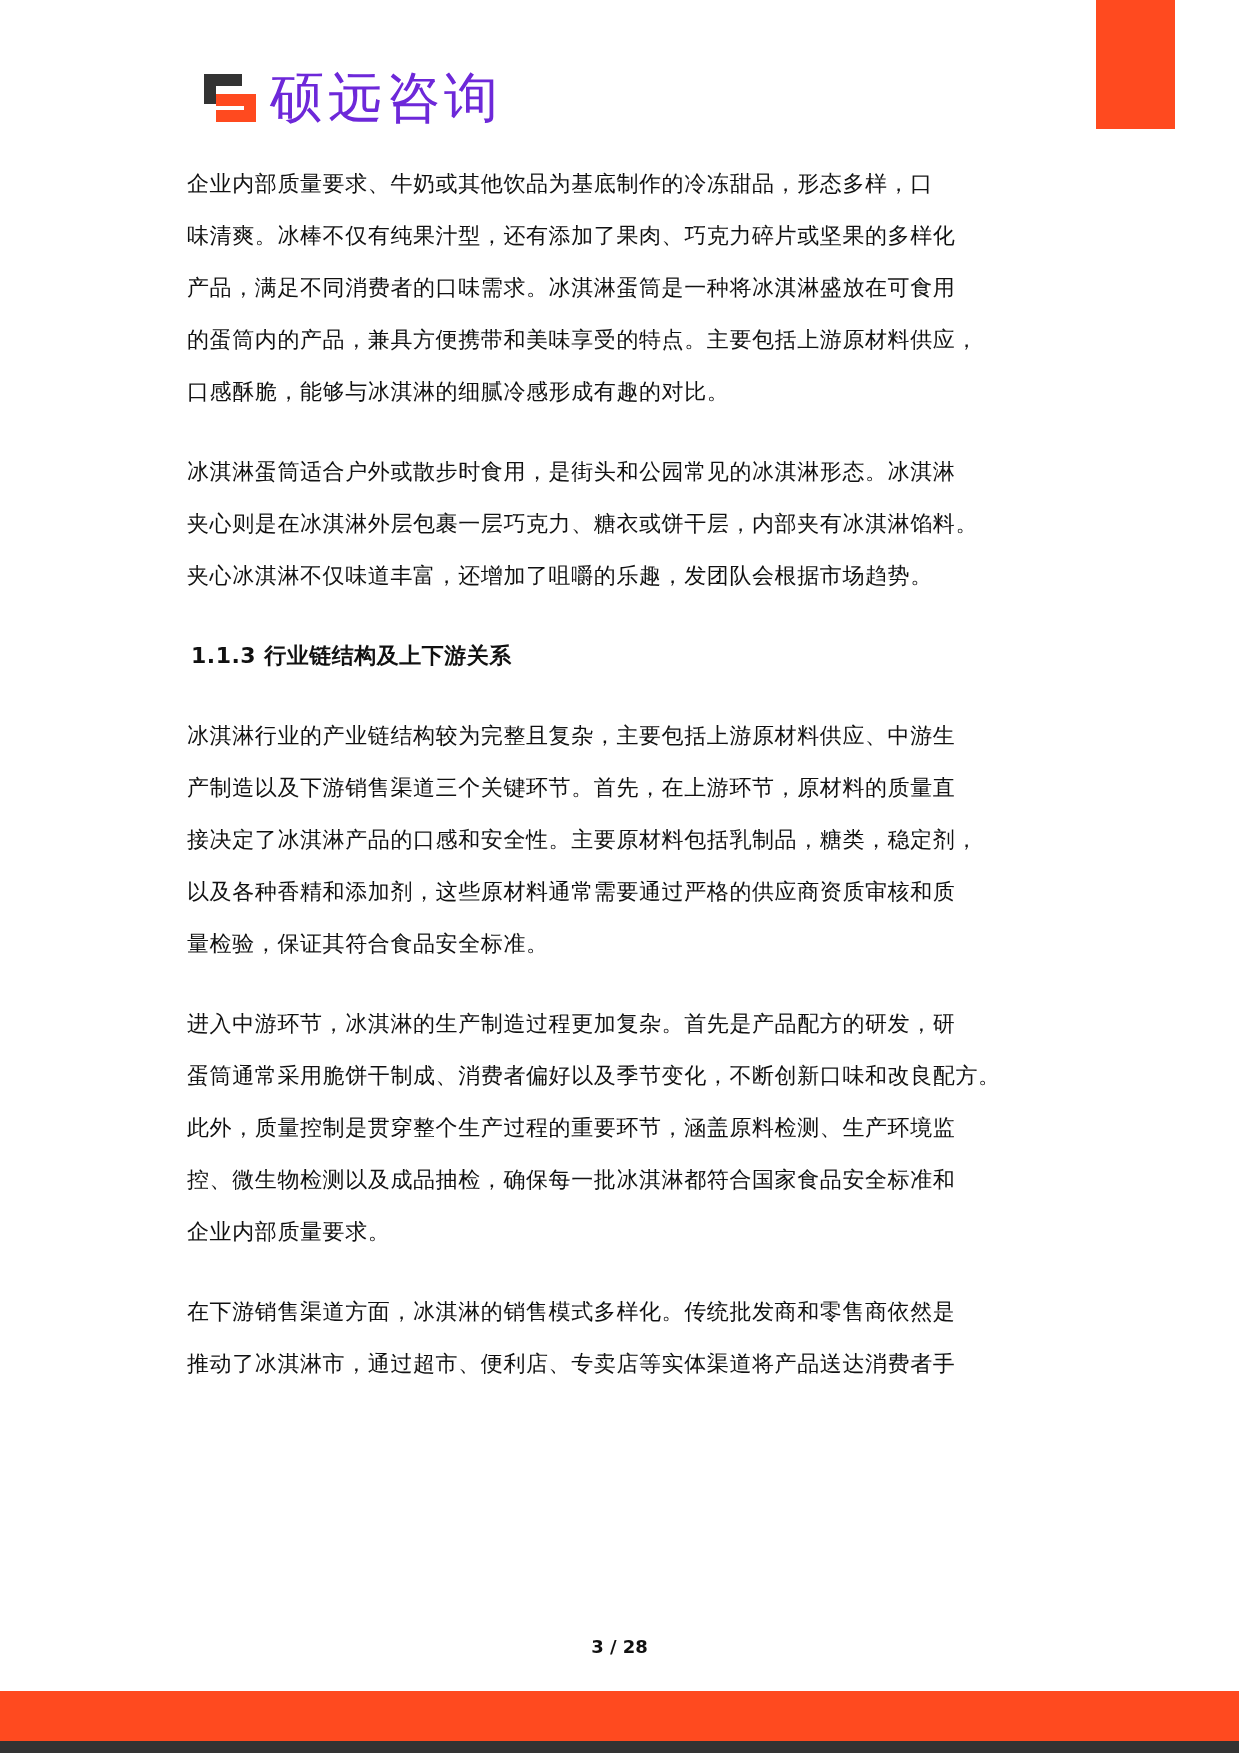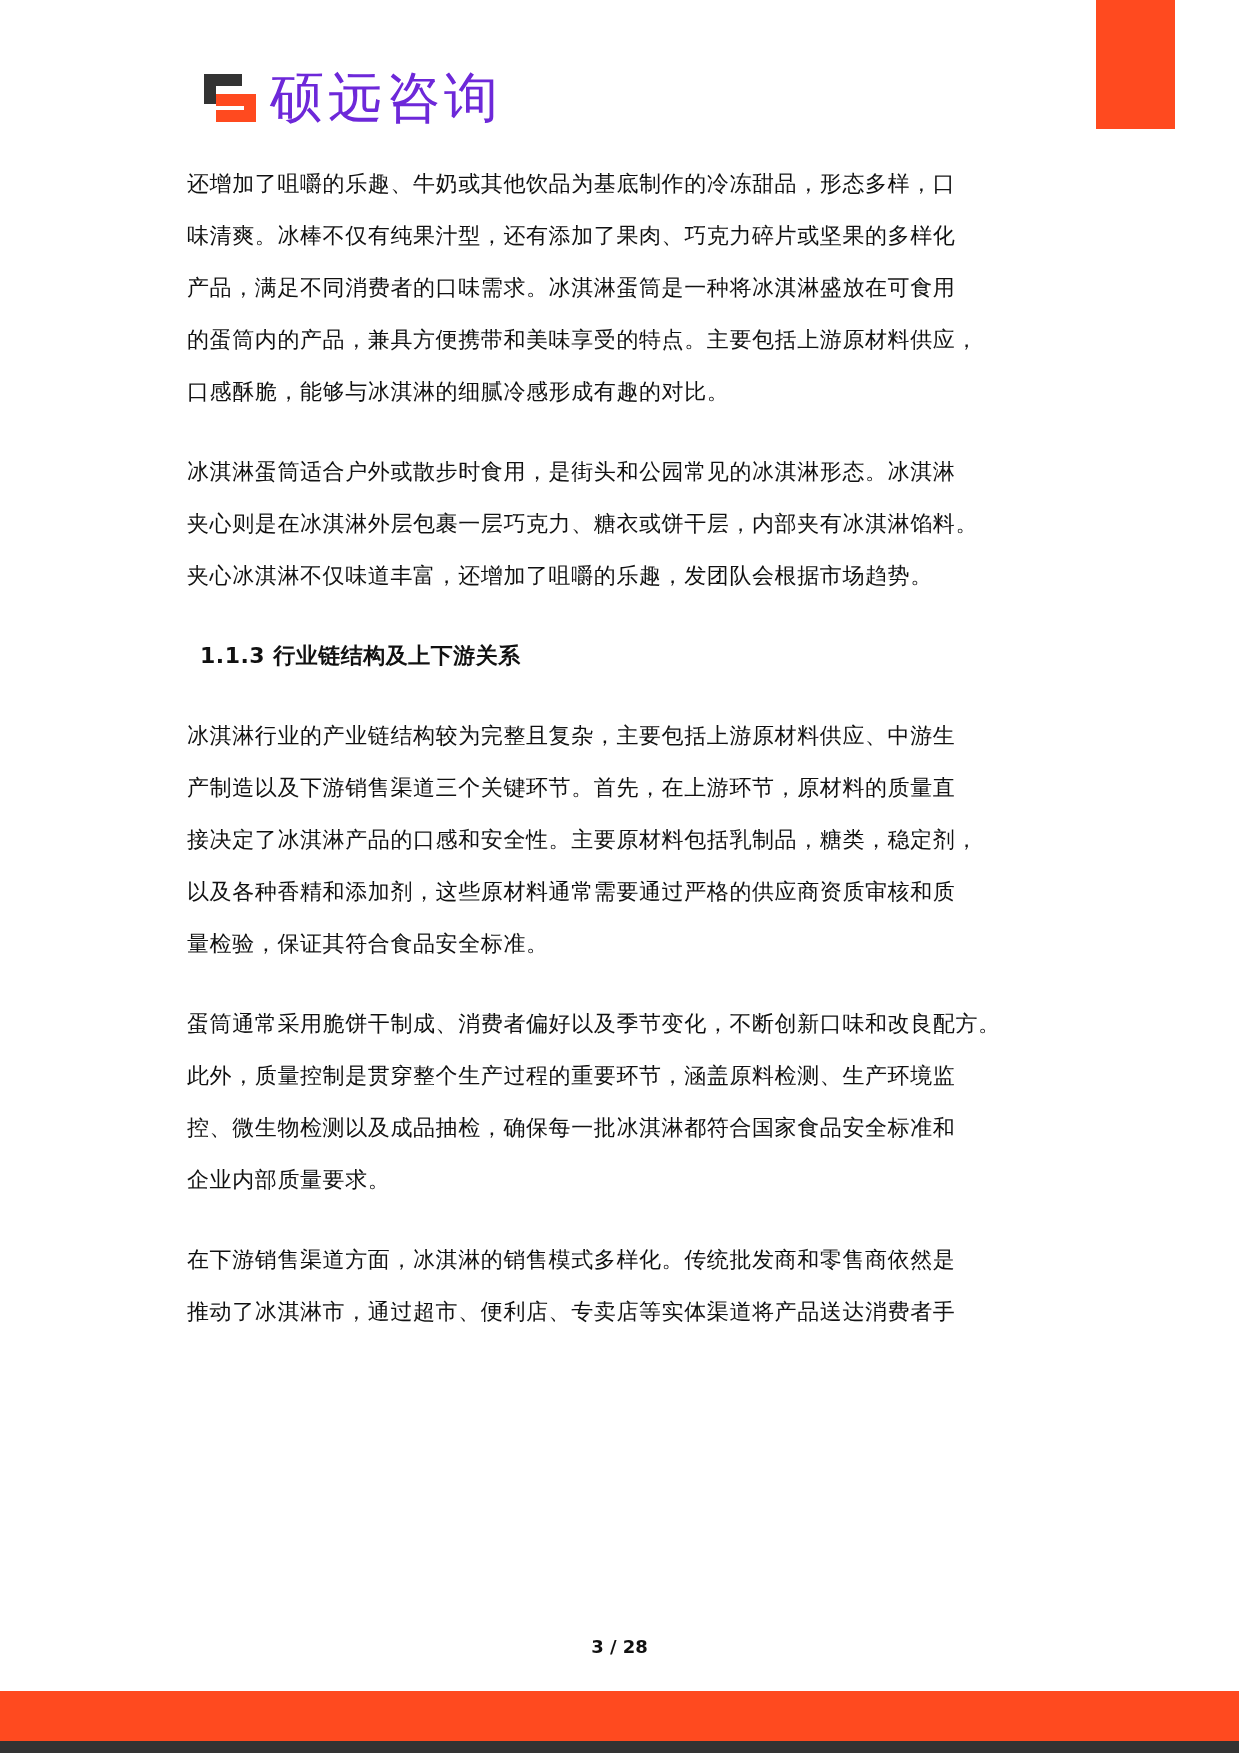--- a/index.html
+++ b/index.html
@@ -57,21 +57,21 @@
       text-align: justify;
     }
     .para .line {
       display: block;
       white-space: nowrap;
     }
     .heading {
       font-size: 22px;
       font-weight: bold;
       line-height: 52px;
-      margin: 0 0 28px 13px;
+      margin: 0 0 28px 4px;
       letter-spacing: 0.5px;
     }
     .page-number {
       position: absolute;
       left: 0;
       width: 1239px;
       top: 1636px;
       text-align: center;
       font-size: 18px;
       font-weight: bold;
@@ -104,21 +104,21 @@
     <path d="M2 4 H40 V16 H14 V28 H2 Z" fill="#333333"></path>
     <path d="M2 28 H14 V34 H2 Z" fill="#333333"></path>
     <path d="M14 24 H54 V52 H14 V40 H42 V36 H14 Z" fill="#ff4a1f"></path>
   </svg>
   <span class="logo-text">硕远咨询</span>
 </div>
 
 <div class="content">
 
   <div class="para">
-    <span class="line">还增加了咀嚼的乐趣、牛奶或其他饮品为基底制作的冷冻甜品，形态多样，口</span>
+    <span class="line">企业内部质量要求、牛奶或其他饮品为基底制作的冷冻甜品，形态多样，口</span>
     <span class="line">味清爽。冰棒不仅有纯果汁型，还有添加了果肉、巧克力碎片或坚果的多样化</span>
     <span class="line">产品，满足不同消费者的口味需求。冰淇淋蛋筒是一种将冰淇淋盛放在可食用</span>
     <span class="line">的蛋筒内的产品，兼具方便携带和美味享受的特点。主要包括上游原材料供应，</span>
     <span class="line">口感酥脆，能够与冰淇淋的细腻冷感形成有趣的对比。</span>
   </div>
 
   <div class="para">
     <span class="line">冰淇淋蛋筒适合户外或散步时食用，是街头和公园常见的冰淇淋形态。冰淇淋</span>
     <span class="line">夹心则是在冰淇淋外层包裹一层巧克力、糖衣或饼干层，内部夹有冰淇淋馅料。</span>
     <span class="line">夹心冰淇淋不仅味道丰富，还增加了咀嚼的乐趣，发团队会根据市场趋势。</span>
@@ -129,20 +129,21 @@
 
   <div class="para">
     <span class="line">冰淇淋行业的产业链结构较为完整且复杂，主要包括上游原材料供应、中游生</span>
     <span class="line">产制造以及下游销售渠道三个关键环节。首先，在上游环节，原材料的质量直</span>
     <span class="line">接决定了冰淇淋产品的口感和安全性。主要原材料包括乳制品，糖类，稳定剂，</span>
     <span class="line">以及各种香精和添加剂，这些原材料通常需要通过严格的供应商资质审核和质</span>
     <span class="line">量检验，保证其符合食品安全标准。</span>
   </div>
 
   <div class="para">
+    <span class="line">进入中游环节，冰淇淋的生产制造过程更加复杂。首先是产品配方的研发，研</span>
     <span class="line">蛋筒通常采用脆饼干制成、消费者偏好以及季节变化，不断创新口味和改良配方。</span>
     <span class="line">此外，质量控制是贯穿整个生产过程的重要环节，涵盖原料检测、生产环境监</span>
     <span class="line">控、微生物检测以及成品抽检，确保每一批冰淇淋都符合国家食品安全标准和</span>
     <span class="line">企业内部质量要求。</span>
   </div>
 
   <div class="para">
     <span class="line">在下游销售渠道方面，冰淇淋的销售模式多样化。传统批发商和零售商依然是</span>
     <span class="line">推动了冰淇淋市，通过超市、便利店、专卖店等实体渠道将产品送达消费者手</span>
   </div>

